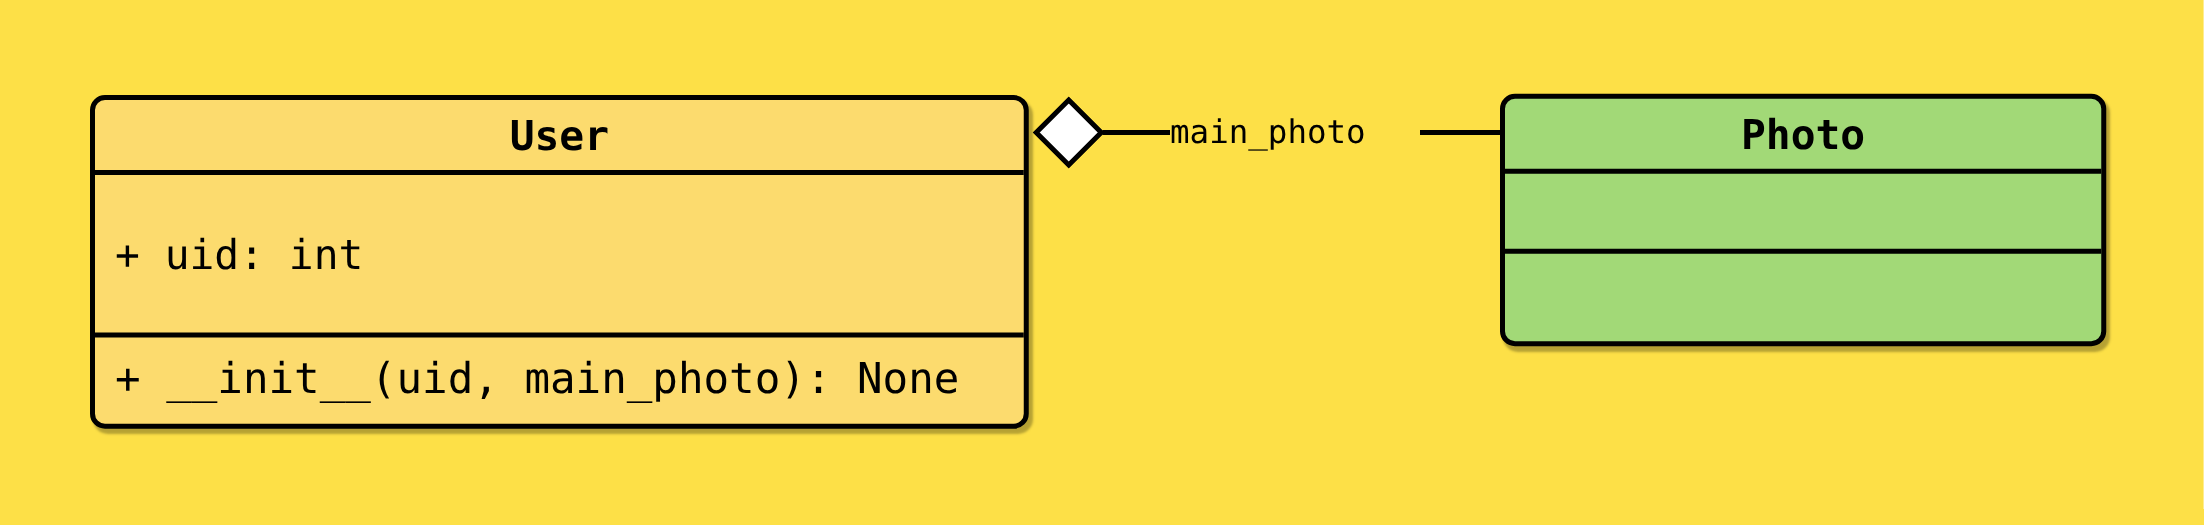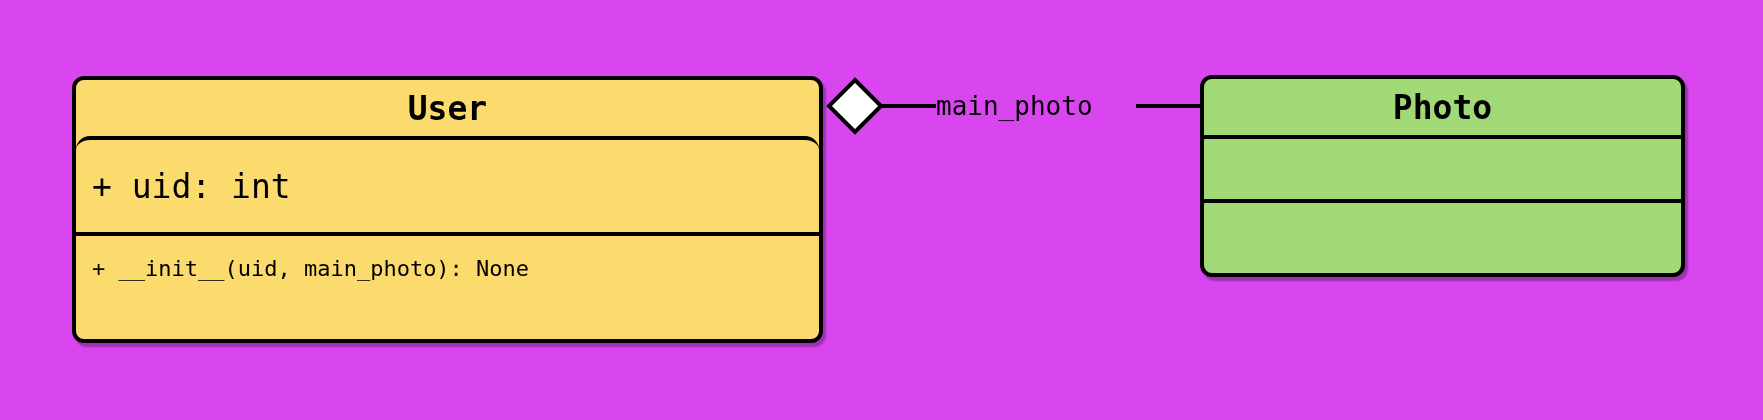--- a/index.html
+++ b/index.html
@@ -4,21 +4,21 @@
 <style>
   html, body {
     margin: 0;
     padding: 0;
     background: #ffffff;
   }
   .canvas {
     position: relative;
     width: 1763px;
     height: 420px;
-    background: #d946ef;
+    background: #fde047;
     overflow: hidden;
     font-family: "DejaVu Sans Mono", "Liberation Mono", monospace;
     color: #000000;
   }
   .class-box {
     position: absolute;
     border: 4px solid #000000;
     border-radius: 12px;
     box-sizing: border-box;
     box-shadow: 3px 4px 2px rgba(0,0,0,0.28);
@@ -36,35 +36,34 @@
     border-top: 4px solid #000000;
     box-sizing: border-box;
   }
   .user-box {
     left: 72px;
     top: 76px;
     width: 751px;
     height: 267px;
   }
   .user-attrs {
-    height: 96px;
+    height: 130px;
     display: flex;
     flex-direction: column;
     justify-content: center;
     padding-left: 16px;
     font-size: 33px;
     line-height: 35px;
-    border-radius: 14px;
   }
   .user-methods {
     height: 69px;
     display: flex;
     align-items: center;
     padding-left: 16px;
-    font-size: 22px;
+    font-size: 34px;
   }
   .photo-box {
     left: 1200px;
     top: 75px;
     width: 485px;
     height: 202px;
   }
   .photo-s2 { height: 64px; }
   .photo-s3 { height: 62px; }
   .bold { font-weight: bold; }

